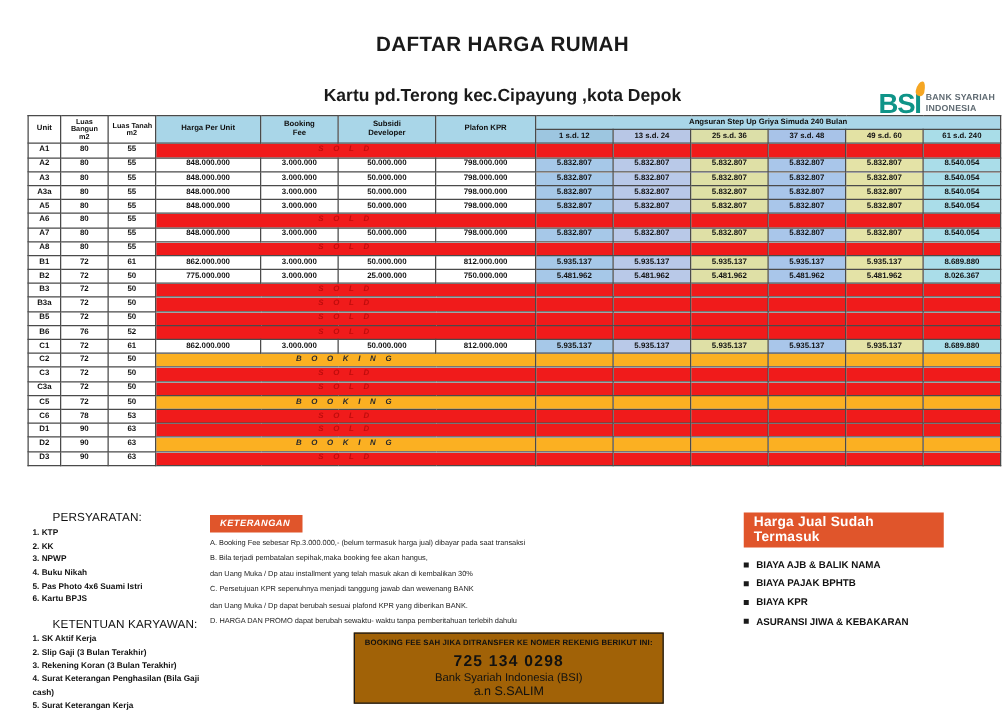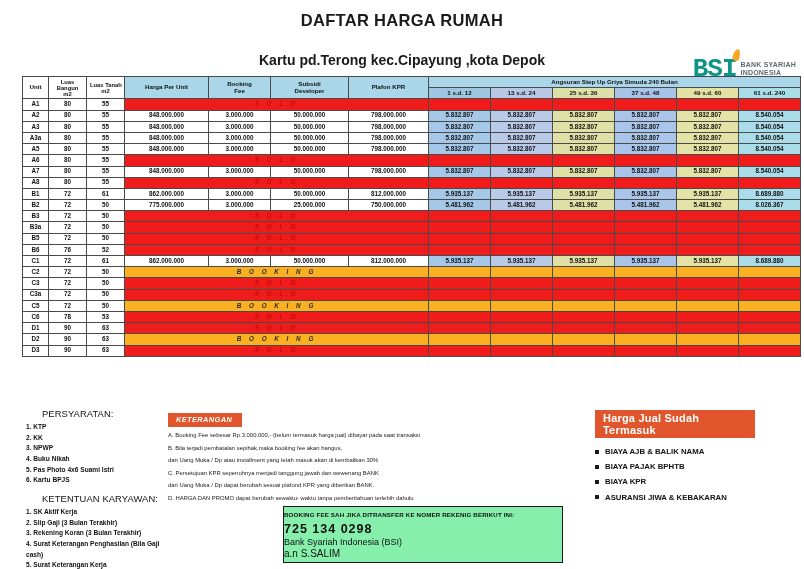--- a/index.html
+++ b/index.html
@@ -7,21 +7,21 @@
   body {
     width: 804px; height: 569px;
     background: #ffffff;
     font-family: "Liberation Sans", sans-serif;
     color: #111;
     overflow: hidden;
     position: relative;
   }
 
   
-  .page-head { position:relative; padding-top: 11px; }
+  .page-head { position:relative; padding-top: 11px; margin-top: 16px; }
   .title {
     text-align:center;
     font-size: 16.5px;
     font-weight: 700;
     letter-spacing: .3px;
     color:#1a1a1a;
   }
   .subtitle {
     text-align:center;
     margin-top: 22px;
@@ -29,23 +29,23 @@
     font-weight: 700;
     color:#1a1a1a;
   }
   .logo {
     position:absolute;
     right: 8px; top: 56px;
     display:flex; align-items:center; gap:4px;
   }
   .logo-mark { position:relative; }
   .logo-bsi {
-    font-size: 26px; font-weight: 800; letter-spacing:-1px;
+    font-size: 22px; font-weight: 800; letter-spacing:-1px;
     color:#0f9488; line-height:1;
-    font-family:Liberation Mono, monospace;
+    font-family:Liberation Sans, sans-serif;
   }
   .logo-flame {
     position:absolute; right:-3px; top:-7px;
     width:7px; height:12px;
     background:#f5a623;
     border-radius: 60% 40% 50% 50% / 70% 70% 30% 30%;
     transform: rotate(12deg);
   }
   .logo-text {
     font-size: 7px; line-height:1.18; font-weight:700;
@@ -124,23 +124,23 @@
   .ket { position:absolute; left:168px; top:6px; width:360px; }
   .ket-badge {
     background:#e0552b; color:#fff;
     font-size:7.4px; font-weight:700; font-style:italic;
     padding:2.5px 8px; display:inline-block; letter-spacing:.4px;
     width: 74px; text-align:left;
   }
   .ket p { margin:5.5px 0 0 0; font-size:5.9px; line-height:1.2; color:#1c1c1c; }
 
   .acct {
-    position:absolute; left:283px; top:104px; width:280px; height:57px;
-    border:1.4px solid #1a1a1a; background:#86efac;
-    padding-top:4px;
+    position:absolute; left:283px; top:104px; width:248px; height:57px;
+    border:1.4px solid #1a1a1a; background:#a16207;
+    text-align:center; padding-top:4px;
   }
   .acct .l1 { font-size:6.2px; font-weight:700; letter-spacing:.15px; line-height:1.35; }
   .acct .l2 { font-size:12.5px; font-weight:700; letter-spacing:1px; margin-top:3px; }
   .acct .l3 { font-size:9px; margin-top:1px; }
   .acct .l4 { font-size:10px; margin-top:1px; }
 
   .incl { position:absolute; left:595px; top:8px; width:200px; }
   .incl-badge {
     background:#e0552b; color:#fff; font-size:11px; font-weight:700;
     padding:2px 8px; display:block; width: 160px; letter-spacing:.2px;

